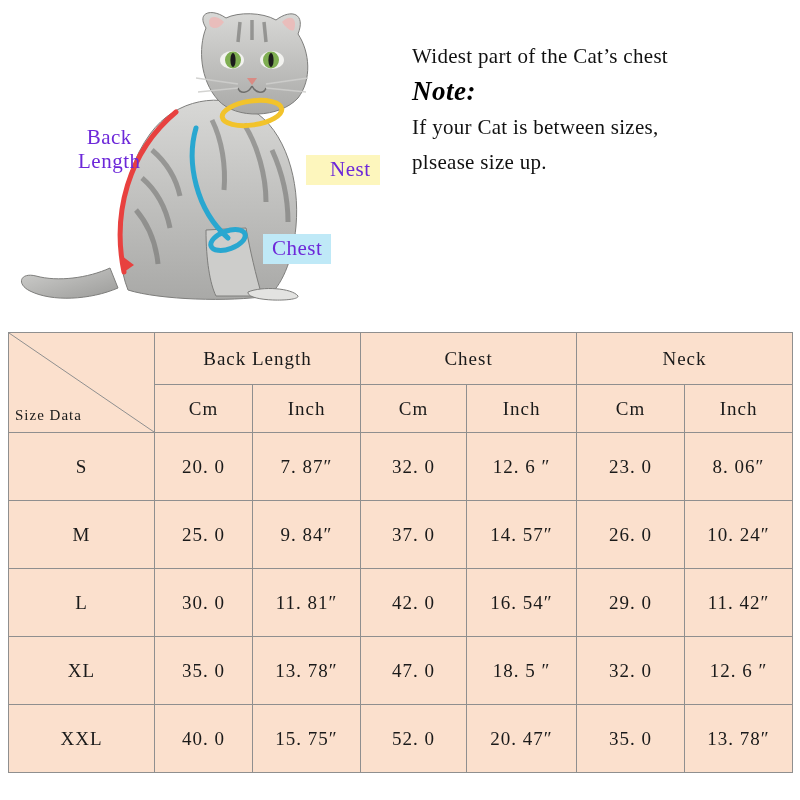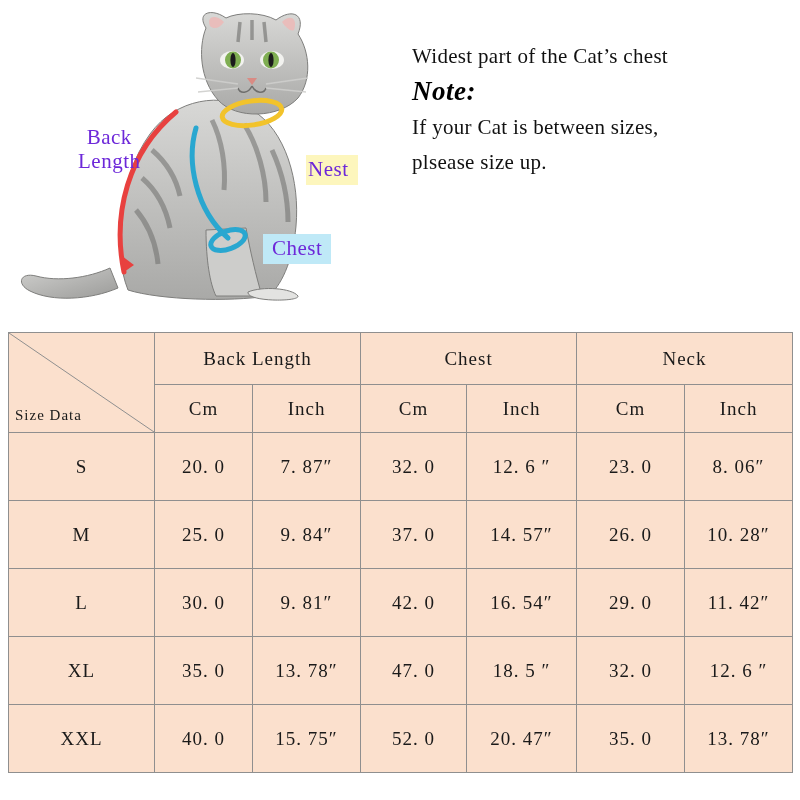--- a/index.html
+++ b/index.html
@@ -28,21 +28,21 @@
   }
   #label-back-length {
     left: 78px; top: 125px;
     text-align: center;
     line-height: 1.15;
     font-size: 21px;
   }
   #label-nest {
     left: 306px; top: 155px;
     background: #fdf6bd;
-    padding: 2px 9px 3px 2px;
+    padding: 2px 9px 3px 24px;
   }
   #label-chest-tag {
     left: 263px; top: 234px;
     background: #bfe9f7;
     padding: 2px 9px 3px 9px;
   }
 
   
   #right-text {
     position: absolute;
@@ -242,26 +242,26 @@
         <td>23. 0</td>
         <td>8. 06″</td>
       </tr>
       <tr class="data-row">
         <td>M</td>
         <td>25. 0</td>
         <td>9. 84″</td>
         <td>37. 0</td>
         <td>14. 57″</td>
         <td>26. 0</td>
-        <td>10. 28″</td>
+        <td>10. 24″</td>
       </tr>
       <tr class="data-row">
         <td>L</td>
         <td>30. 0</td>
-        <td>9. 81″</td>
+        <td>11. 81″</td>
         <td>42. 0</td>
         <td>16. 54″</td>
         <td>29. 0</td>
         <td>11. 42″</td>
       </tr>
       <tr class="data-row">
         <td>XL</td>
         <td>35. 0</td>
         <td>13. 78″</td>
         <td>47. 0</td>

